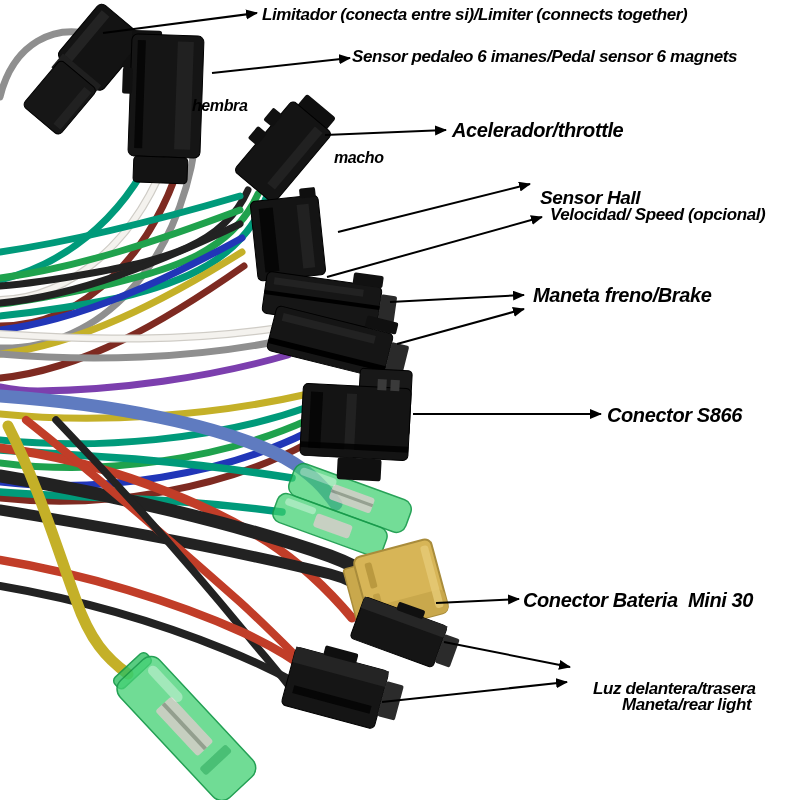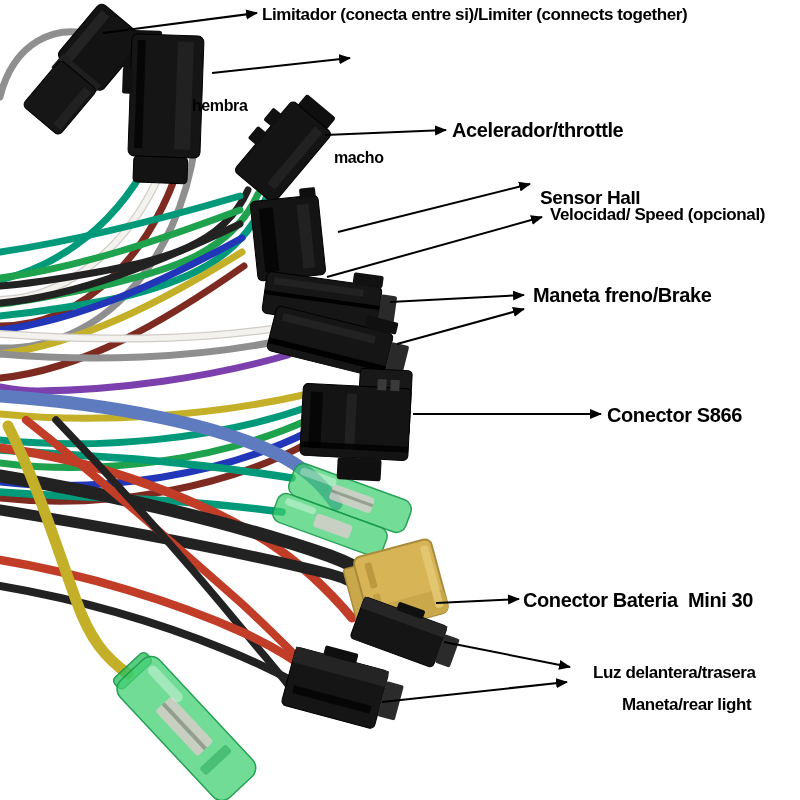--- a/index.html
+++ b/index.html
@@ -1,20 +1,20 @@
 <!DOCTYPE html>
 <html><head>
 <meta charset="utf-8">
 <style>
   html,body{margin:0;padding:0;}
   body{
     width:800px;height:800px;background:#ffffff;overflow:hidden;position:relative;
     font-family:"Liberation Sans",sans-serif;
   }
-  .stage{position:absolute;inset:0;width:800px;height:776px;}
+  .stage{position:absolute;inset:0;width:800px;height:776px;font-style:italic;}
   svg.harness{position:absolute;top:0;left:0;}
   .lbl{
     position:absolute;font-weight:bold;color:#000;white-space:pre;
     letter-spacing:-0.4px;line-height:1.1;
   }
   .s16{font-size:16px;}
   .s17{font-size:17px;}
   .s18{font-size:20px;}
   .s19{font-size:19px;margin-top:16px;}
 </style>
@@ -188,24 +188,25 @@
     <line x1="390" y1="302" x2="524" y2="295" marker-end="url(#ah)"></line>
     <line x1="397" y1="344" x2="524" y2="309" marker-end="url(#ah)"></line>
     <line x1="413" y1="414" x2="601" y2="414" marker-end="url(#ah)"></line>
     <line x1="436" y1="603" x2="519" y2="599" marker-end="url(#ah)"></line>
     <line x1="444" y1="642" x2="570" y2="667" marker-end="url(#ah)"></line>
     <line x1="382" y1="702" x2="567" y2="682" marker-end="url(#ah)"></line>
   </g>
 </svg>
 
 <div class="lbl s17" style="left:262px;top:6px;">Limitador (conecta entre si)/Limiter (connects together)</div>
+<div class="lbl s17" style="left:352px;top:48px;">Sensor pedaleo 6 imanes/Pedal sensor 6 magnets</div>
 <div class="lbl s16" style="left:192px;top:97px;">hembra</div>
 <div class="lbl s18" style="left:452px;top:119px;">Acelerador/throttle</div>
 <div class="lbl s16" style="left:302px;top:149px;margin-left:32px;">macho</div>
 <div class="lbl s19" style="left:540px;top:172px;">Sensor Hall</div>
 <div class="lbl s18" style="left:533px;top:284px;">Maneta freno/Brake</div>
 <div class="lbl s17" style="left:550px;top:206px;">Velocidad/ Speed (opcional)</div>
 <div class="lbl s18" style="left:607px;top:404px;">Conector S866</div>
 <div class="lbl s18" style="left:523px;top:589px;">Conector Bateria  Mini 30</div>
-<div class="lbl s17" style="left:593px;top:664px;">Luz delantera/trasera</div>
+<div class="lbl s17" style="left:593px;top:680px;">Luz delantera/trasera</div>
 <div class="lbl s17" style="left:622px;top:696px;">Maneta/rear light</div>
 
 </div>
 
 </body></html>

